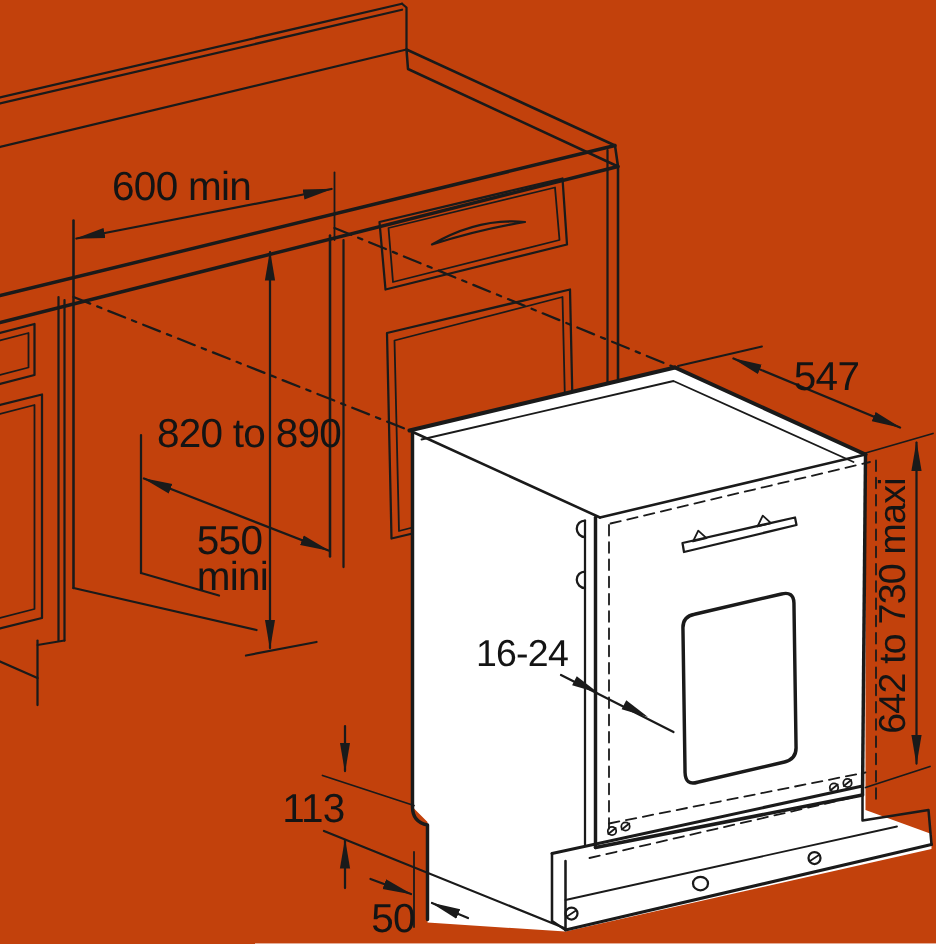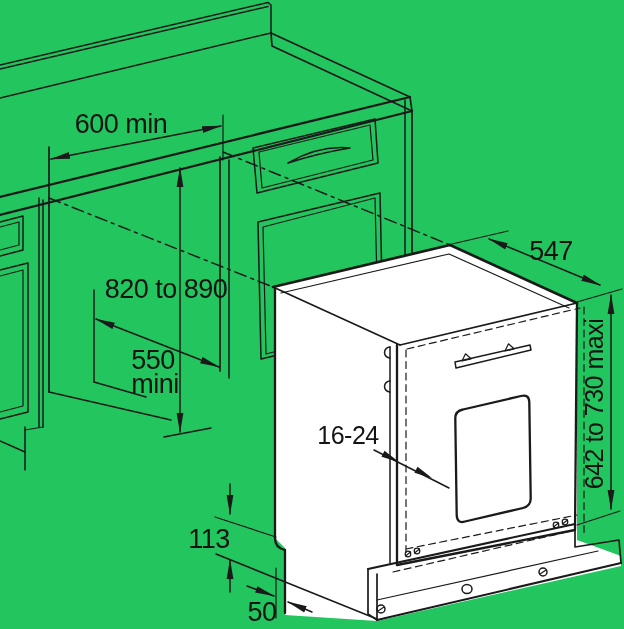--- a/index.html
+++ b/index.html
@@ -1,16 +1,16 @@
 <!DOCTYPE html>
 <html><head>
 <meta charset="utf-8">
 <style>
   html,body{margin:0;padding:0;background:#ffffff;}
-  .stage{position:relative;width:624px;height:629px;background:#22c55e;overflow:hidden;}
+  .stage{position:relative;width:624px;height:629px;background:#c2410c;overflow:hidden;}
   svg{position:absolute;left:0;top:0;display:block;}
   .ln{stroke:#1a1a1a;fill:none;stroke-linecap:round;stroke-linejoin:round;}
   .w1{stroke-width:1.2;} .w15{stroke-width:1.5;} .w17{stroke-width:1.7;}
   .w2{stroke-width:2;} .w22{stroke-width:2.3;} .w26{stroke-width:2.7;}
   .dashdot{stroke-dasharray:12 5 3 5;}
   .dash{stroke-dasharray:7 4.5;}
   .fillwhite{fill:#ffffff;stroke:none;}
   .dimtxt{font-family:"Liberation Sans","DejaVu Sans",sans-serif;font-size:27px;
           fill:#141414;letter-spacing:-0.5px;}
   .dimtxt.small{font-size:25px;}

